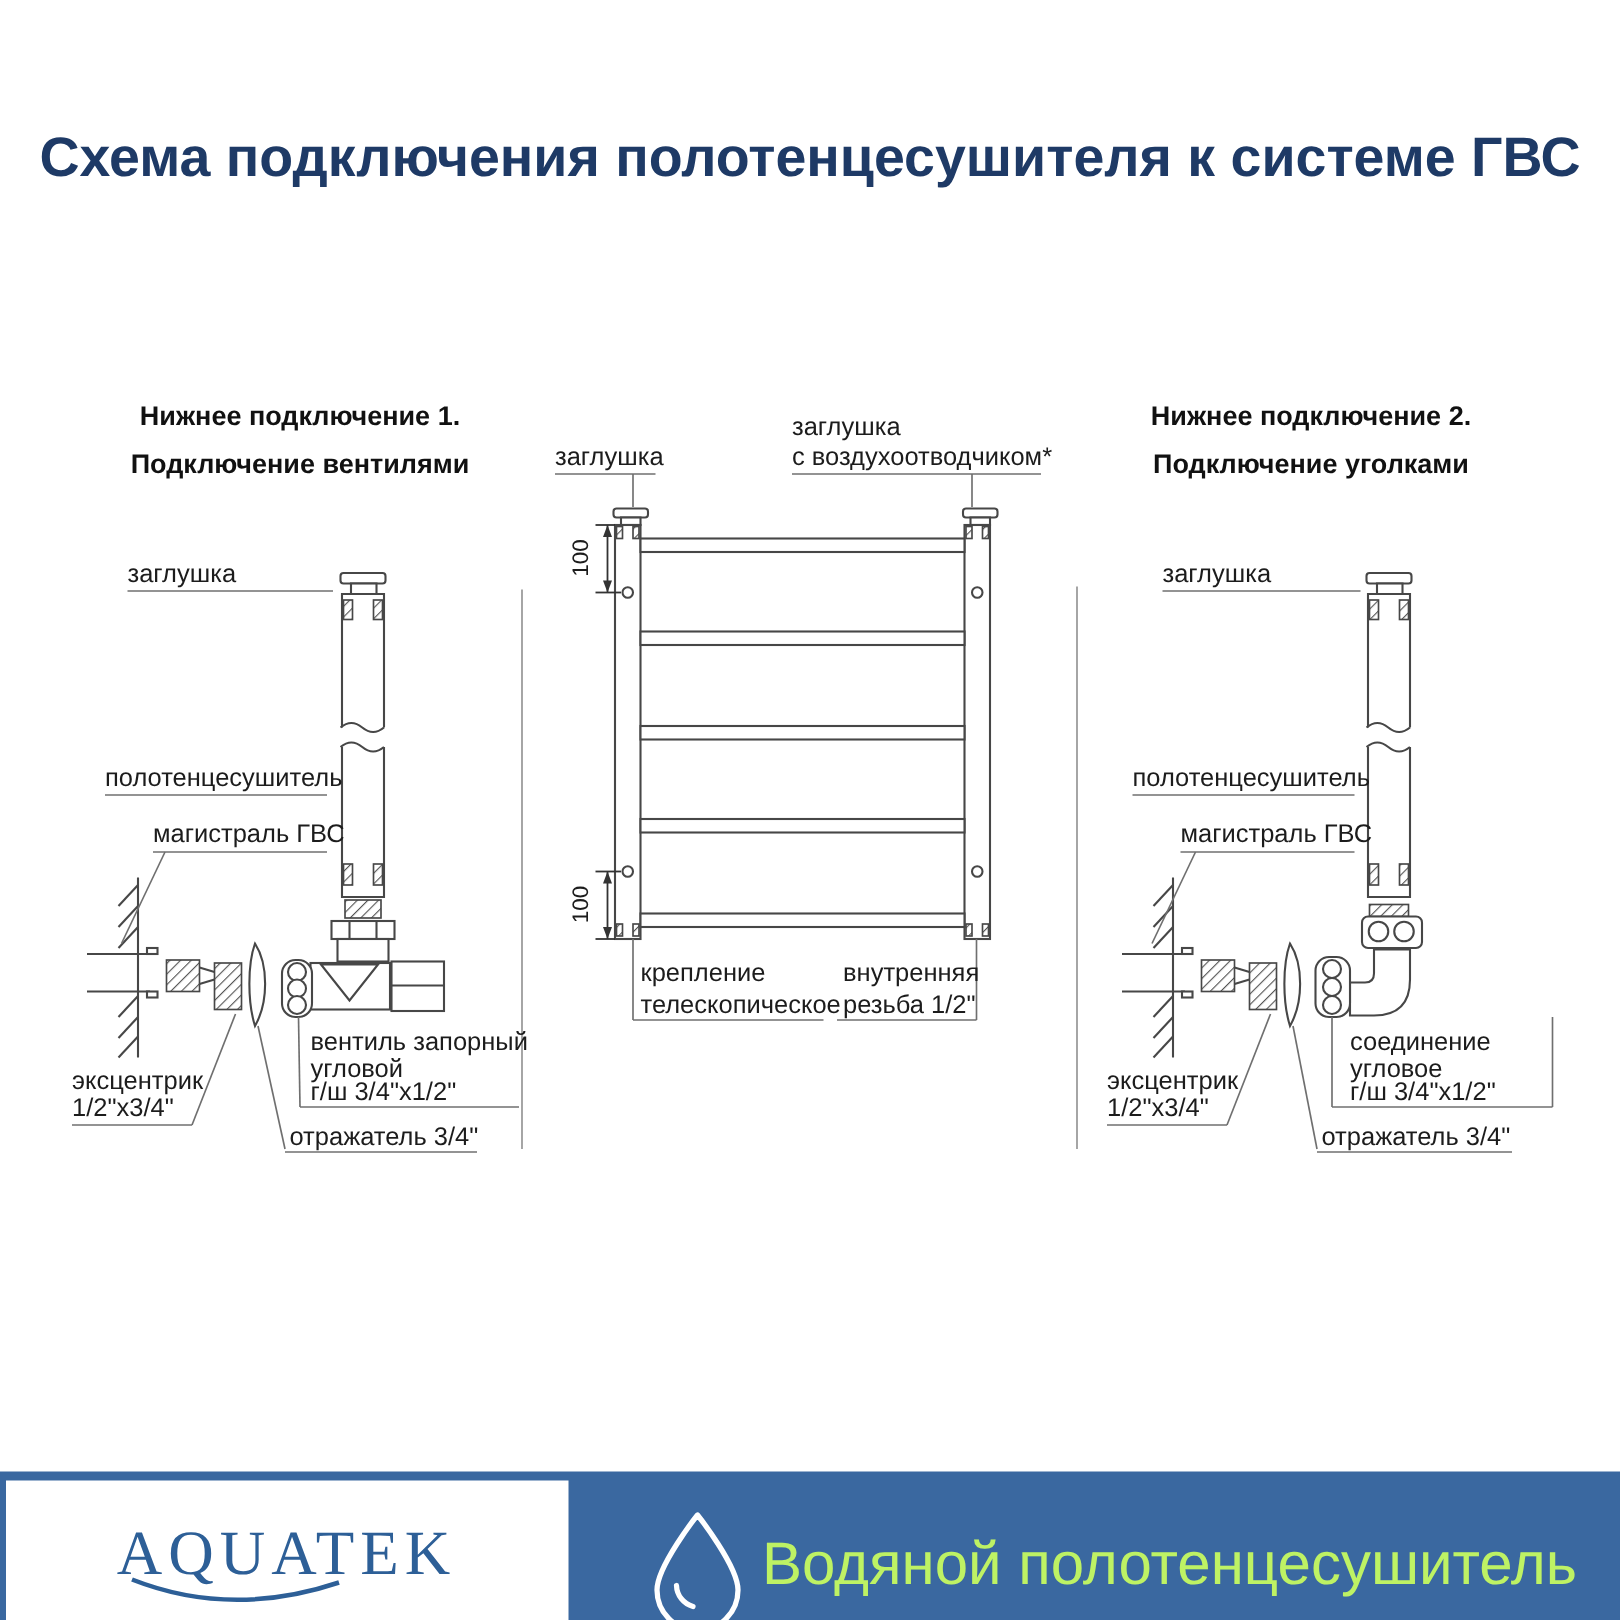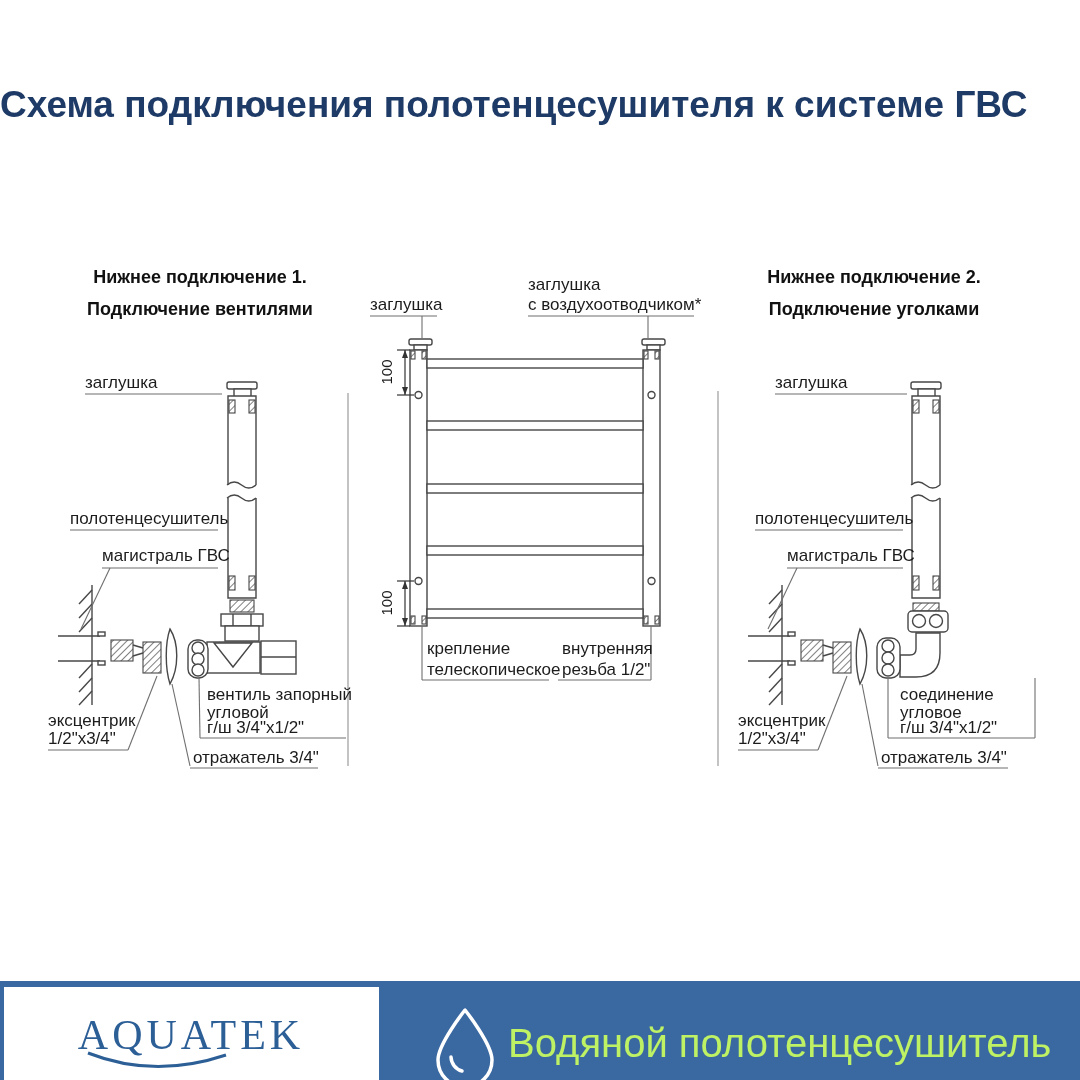--- a/index.html
+++ b/index.html
@@ -1,18 +1,18 @@
 <!DOCTYPE html>
 <html><head>
 <meta charset="utf-8">
 <style>
   html,body{margin:0;padding:0;background:#fff;}
   #canvas{position:relative;width:1080px;height:1080px;background:#fff;overflow:hidden;
           font-family:"Liberation Sans",sans-serif;}
-  .title{position:absolute;top:84px;left:0;width:1080px;
+  .title{position:absolute;top:84px;left:0;width:1080px;text-align:center;
          font-size:37px;font-weight:bold;color:#1e3a66;letter-spacing:0px;}
   svg text{font-family:"Liberation Sans",sans-serif;}
   .t-lbl{font-size:17px;fill:#1c1c1c;}
   .t-hd{font-size:18px;font-weight:bold;fill:#111;}
   .t-dim{font-size:15px;fill:#1c1c1c;}
   .d-ln{stroke:#474747;stroke-width:1.4;fill:none;}
   .d-fw{fill:#ffffff;stroke:#474747;stroke-width:1.4;}
   .d-ht{fill:url(#hatch);stroke:#474747;stroke-width:1.1;}
   .d-cl{stroke:#6f6f6f;stroke-width:1.1;fill:none;}
   .d-dim{stroke:#333;stroke-width:1.2;fill:none;}

